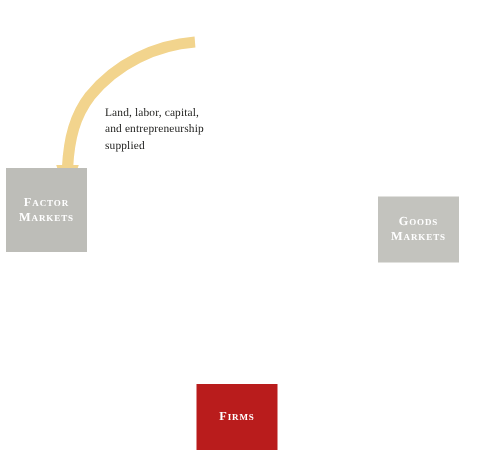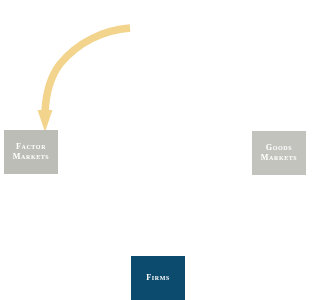--- a/index.html
+++ b/index.html
@@ -106,28 +106,31 @@
 
     <g>
       <path d="M 130 28
                C 104 30, 78 42, 60 64
                C 50 77, 46 92, 45 112" fill="none" stroke="#f2d48d" stroke-width="7.5" stroke-linecap="butt"></path>
       <path d="M 45 132 L 37.5 110 L 52.5 110 Z" fill="#f2d48d"></path>
     </g>
   </svg>
 
 
-  <div class="node-box" id="node-factor-markets" style="left: 4px; top: 130px; width: 54px; height: 44px; background: rgb(189, 189, 184);">
+  <div class="node-box" id="node-factor-markets" style="left: 4px; top: 112px; width: 54px; height: 56px; background: rgb(189, 189, 184);">
     <span class="node-label" style="color: rgb(255, 255, 255); white-space: pre-line;">Factor
 Markets</span>
   </div>
 
   <div class="node-box" id="node-goods-markets" style="left: 252px; top: 131px; width: 54px; height: 44px; background: rgb(195, 195, 190);">
     <span class="node-label" style="color: rgb(255, 255, 255); white-space: pre-line;">Goods
 Markets</span>
   </div>
 
-  <div class="node-box" id="node-firms" style="left: 131px; top: 256px; width: 54px; height: 44px; background: #0c4a6e;">
+  <div class="node-box" id="node-firms" style="left: 131px; top: 256px; width: 54px; height: 44px; background: #b91c1c;">
     <span class="node-label" style="color: rgb(255, 255, 255); white-space: pre-line;">Firms</span>
   </div>
 
+  <div class="flow-caption" id="caption-factor-supply">Land, labor, capital,
+and entrepreneurship
+supplied</div>
 
 </div>
 
 </body></html>

